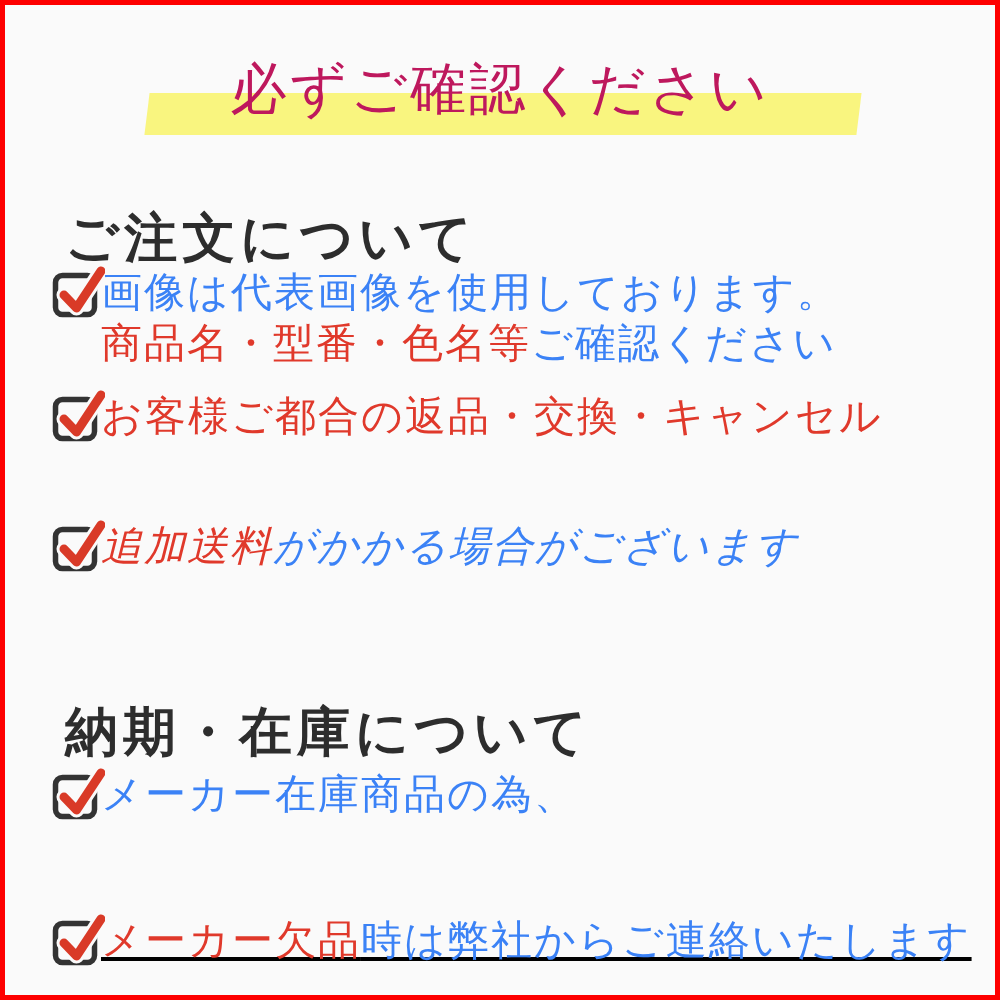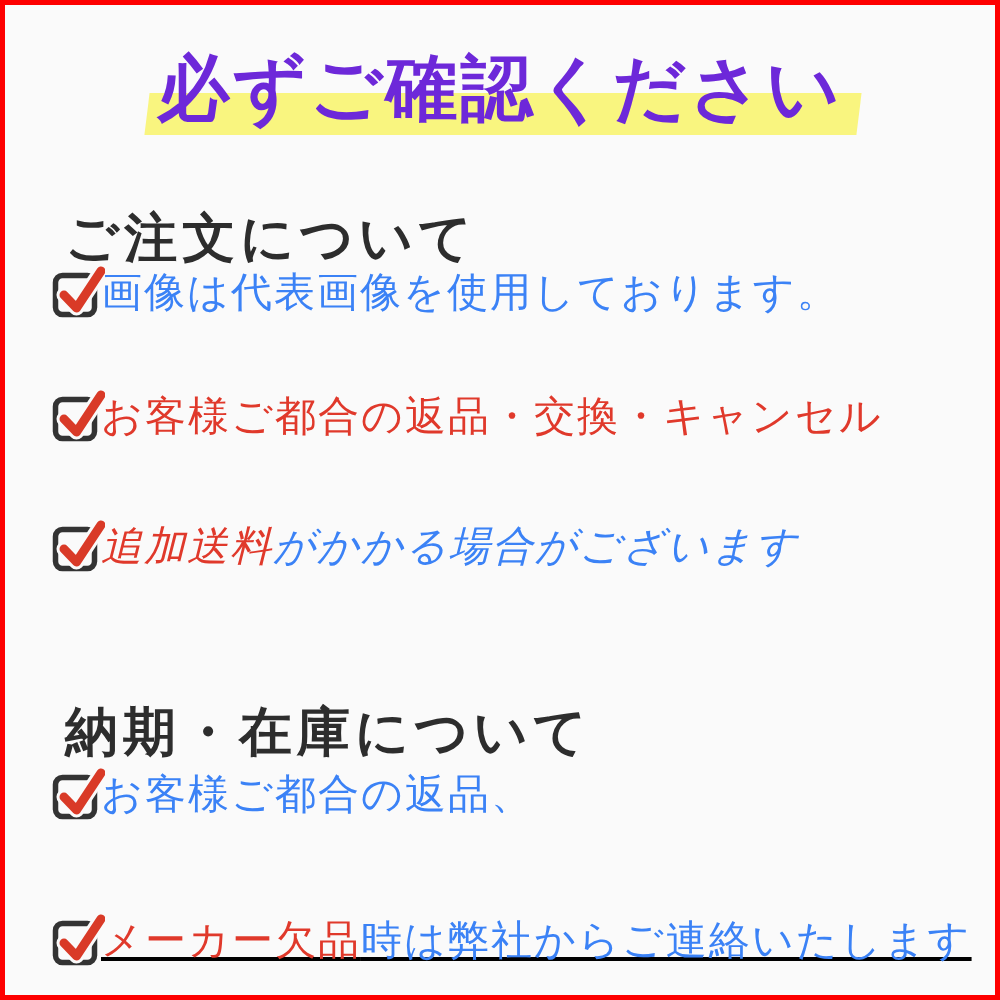--- a/index.html
+++ b/index.html
@@ -27,24 +27,24 @@
   .title-highlight {
     position: absolute;
     top: 54px; left: 142px;
     width: 712px; height: 42px;
     background: #f9f57f;
     transform: skewX(-7deg);
   }
   .page-title {
     position: relative;
     z-index: 1;
-    font-size: 72px;
-    font-weight: 700;
+    font-size: 56px;
+    font-weight: 400;
     letter-spacing: 3px;
-    color: #6d28d9;
+    color: #be185d;
     line-height: 100px;
     white-space: nowrap;
   }
 
   
   .section-heading {
     position: absolute;
     left: 44px;
     margin: 16px;
     font-size: 53px;
@@ -103,20 +103,21 @@
   <div id="sections-root">
       <h2 class="section-heading" id="heading-0">ご注文について</h2>
       <div class="item" id="item-0">
         <svg class="checkbox-icon" viewBox="0 0 54 58" xmlns="http://www.w3.org/2000/svg">
           <rect x="4.5" y="13.5" width="39" height="39" rx="7" fill="none" stroke="#333333" stroke-width="5.5"></rect>
           <path d="M13 33 L25.5 46 L50 9" fill="none" stroke="#fafafa" stroke-width="15" stroke-linecap="round" stroke-linejoin="round"></path>
           <path d="M13 33 L25.5 46 L50 9" fill="none" stroke="#d93a27" stroke-width="9" stroke-linecap="round" stroke-linejoin="round"></path>
         </svg>
         <div class="item-text">
           <div class="item-line"><span class="seg-black">画像は代表画像を使用しております。</span></div>
+          <div class="item-line"><span class="seg-red">商品名・型番・色名等</span><span class="seg-black">ご確認ください</span></div>
         </div>
       </div>
       <div class="item" id="item-1">
         <svg class="checkbox-icon" viewBox="0 0 54 58" xmlns="http://www.w3.org/2000/svg">
           <rect x="4.5" y="13.5" width="39" height="39" rx="7" fill="none" stroke="#333333" stroke-width="5.5"></rect>
           <path d="M13 33 L25.5 46 L50 9" fill="none" stroke="#fafafa" stroke-width="15" stroke-linecap="round" stroke-linejoin="round"></path>
           <path d="M13 33 L25.5 46 L50 9" fill="none" stroke="#d93a27" stroke-width="9" stroke-linecap="round" stroke-linejoin="round"></path>
         </svg>
         <div class="item-text">
           <div class="item-line"><span class="seg-red">お客様ご都合の返品・交換・キャンセル</span></div>
@@ -133,21 +134,21 @@
         </div>
       </div>
       <h2 class="section-heading" id="heading-1">納期・在庫について</h2>
       <div class="item" id="item-3">
         <svg class="checkbox-icon" viewBox="0 0 54 58" xmlns="http://www.w3.org/2000/svg">
           <rect x="4.5" y="13.5" width="39" height="39" rx="7" fill="none" stroke="#333333" stroke-width="5.5"></rect>
           <path d="M13 33 L25.5 46 L50 9" fill="none" stroke="#fafafa" stroke-width="15" stroke-linecap="round" stroke-linejoin="round"></path>
           <path d="M13 33 L25.5 46 L50 9" fill="none" stroke="#d93a27" stroke-width="9" stroke-linecap="round" stroke-linejoin="round"></path>
         </svg>
         <div class="item-text">
-          <div class="item-line"><span class="seg-black">お客様ご都合の返品、</span></div>
+          <div class="item-line"><span class="seg-black">メーカー在庫商品の為、</span></div>
         </div>
       </div>
       <div class="item" id="item-4">
         <svg class="checkbox-icon" viewBox="0 0 54 58" xmlns="http://www.w3.org/2000/svg">
           <rect x="4.5" y="13.5" width="39" height="39" rx="7" fill="none" stroke="#333333" stroke-width="5.5"></rect>
           <path d="M13 33 L25.5 46 L50 9" fill="none" stroke="#fafafa" stroke-width="15" stroke-linecap="round" stroke-linejoin="round"></path>
           <path d="M13 33 L25.5 46 L50 9" fill="none" stroke="#d93a27" stroke-width="9" stroke-linecap="round" stroke-linejoin="round"></path>
         </svg>
         <div class="item-text">
           <div class="item-line"><span class="seg-red">メーカー欠品</span><span class="seg-black">時は弊社からご連絡いたします</span></div>

